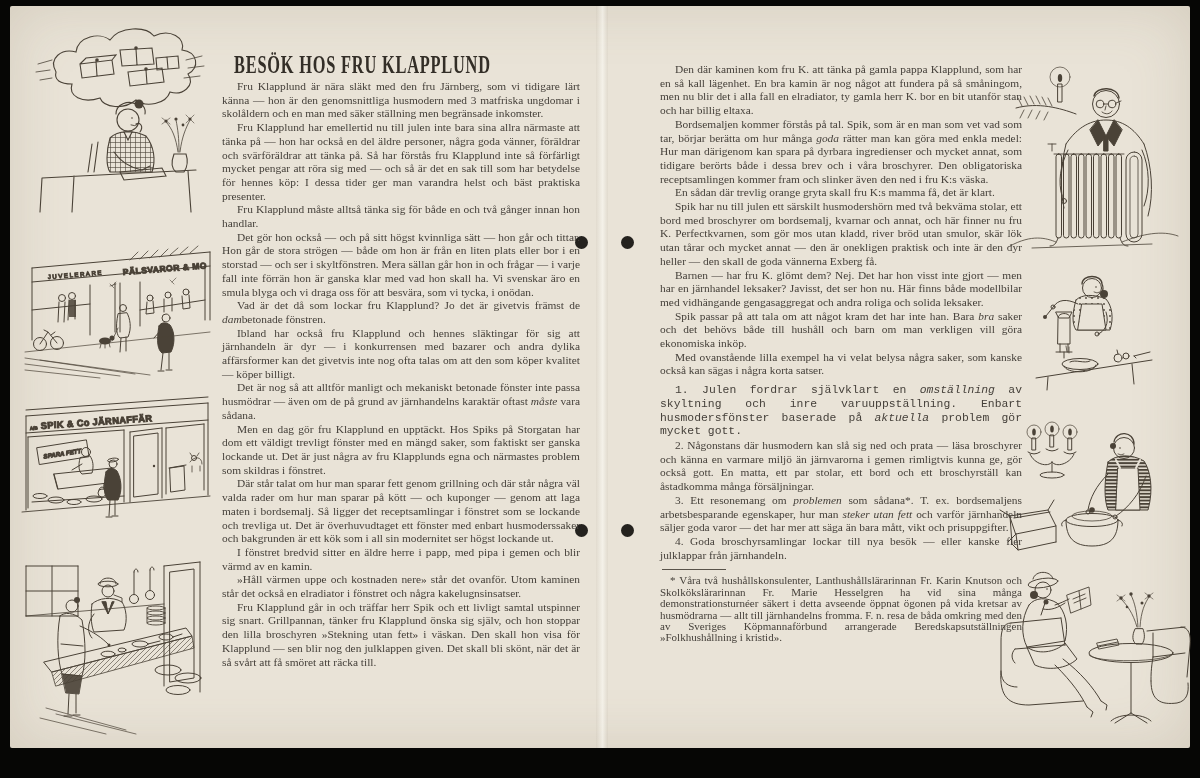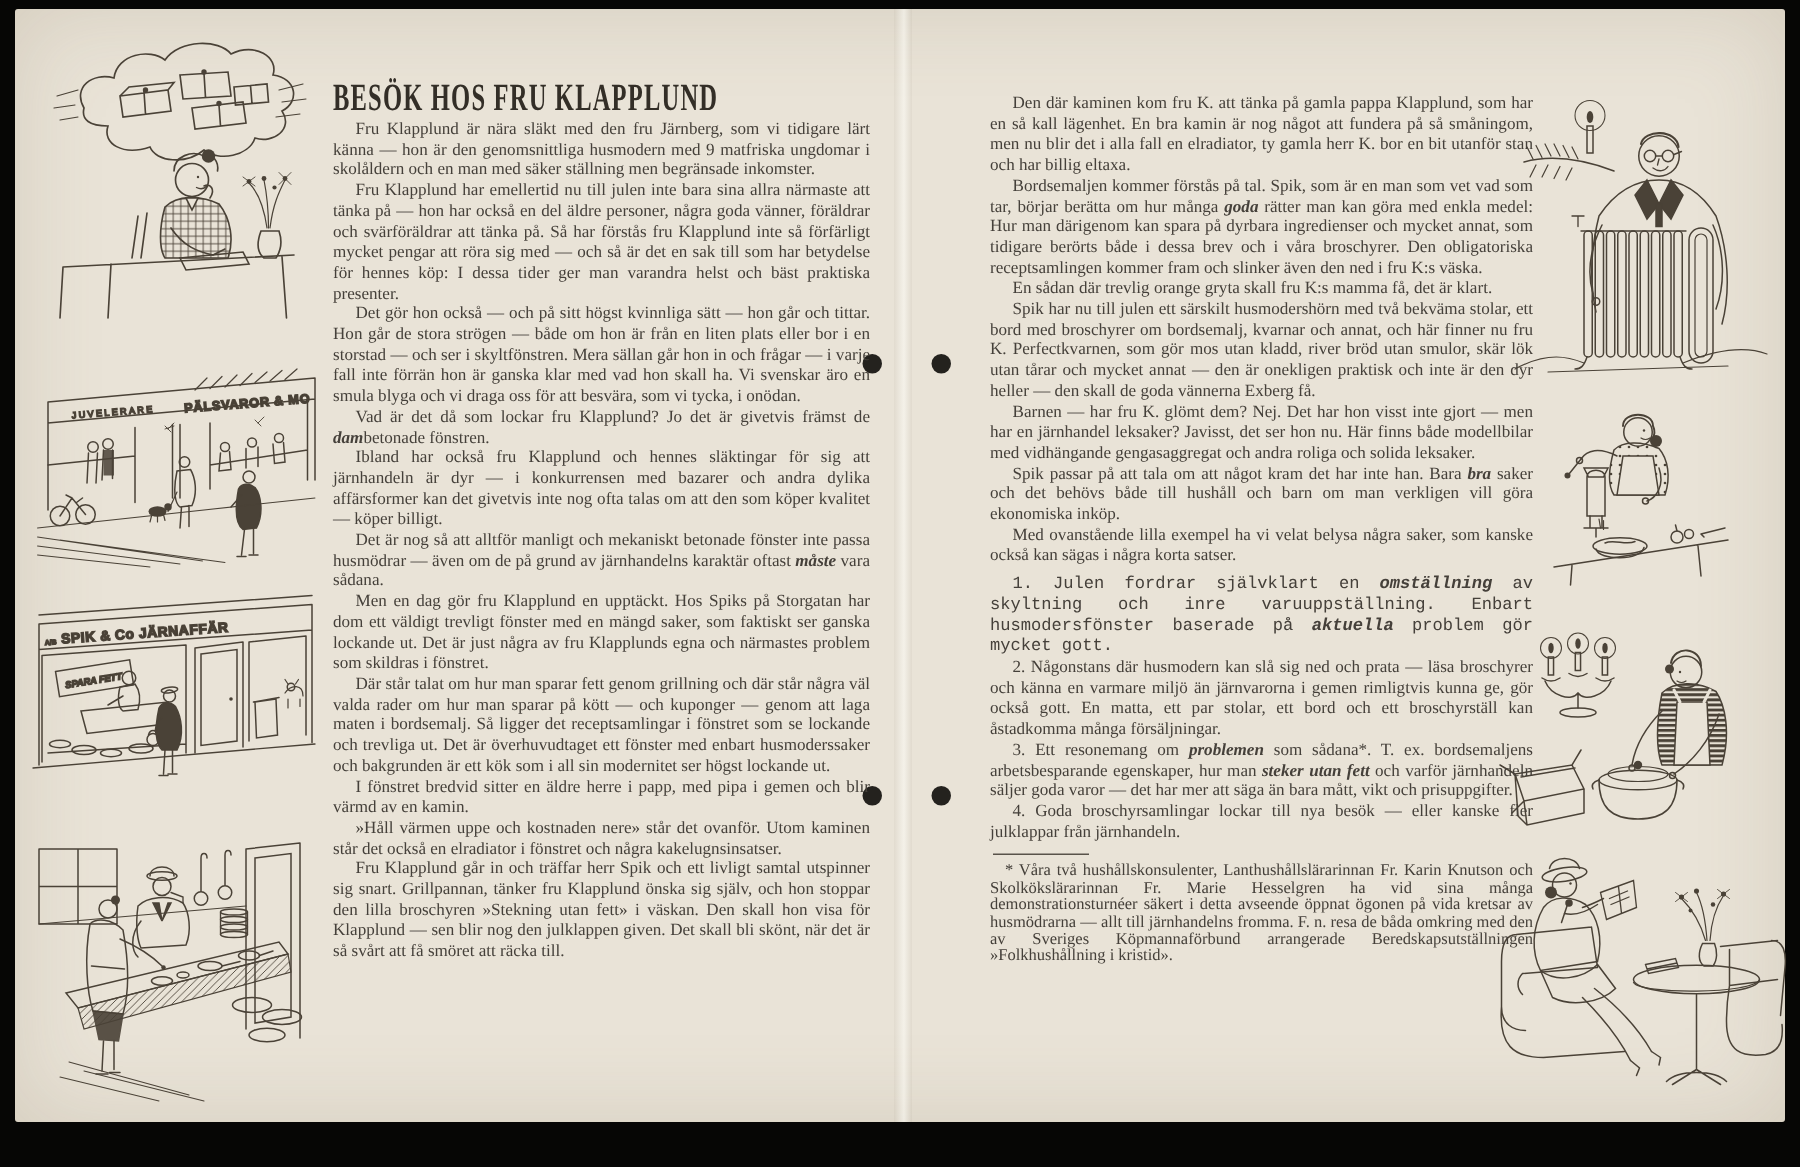--- a/index.html
+++ b/index.html
@@ -19,33 +19,33 @@
     pointer-events:none;
   }
   .hole{position:absolute;width:13px;height:13px;border-radius:50%;background:#24221e;}
   .h1{left:565px;top:230px;} .h2{left:611px;top:230px;}
   .h3{left:565px;top:518px;} .h4{left:611px;top:518px;}
 
   .col{position:absolute;color:#45403a;}
   .col-left{left:212px;top:38px;width:358px;}
   .col-right{left:650px;top:57px;width:362px;}
 
-  h1.title{margin:0 0 10px 0;height:26px;}
+  h1.title{margin:0 0 10px 12px;height:26px;}
   .title-inner{
     display:inline-block;white-space:nowrap;
     font-family:"Liberation Serif", serif;font-weight:bold;
     font-size:21px;letter-spacing:1px;color:#332e27;
     transform:scale(0.78,1.22);transform-origin:0 70%;
   }
   .paras p{
     margin:0;text-indent:15px;text-align:justify;
     font-size:11.4px;line-height:13.7px;
   }
   .col-right > .paras > p:nth-child(8){margin-top:6px;font-family:Liberation Mono, monospace;}
-  .paras i{font-style:italic;font-weight:bold;}
+  .paras i{font-style:italic;}
   .footnote-sep{width:64px;border-top:1px solid #59534a;margin:7px 0 5px 2px;}
   .paras.footnote p{font-size:11px;line-height:11.4px;text-indent:10px;}
 
   svg.ill{position:absolute;overflow:visible;}
   svg.ill *{vector-effect:non-scaling-stroke;}
   .ill-thinking{left:18px;top:14px;}
   .ill-street{left:10px;top:234px;}
   .ill-store{left:6px;top:384px;}
   .ill-interior{left:6px;top:552px;}
   .ill-radiator{left:992px;top:52px;}
@@ -342,22 +342,23 @@
         <circle cx="142" cy="52" r="1.3"></circle>
     </g>
     <path d="M132,40 L140,46 M140,40 L132,46 M160,38 L168,44 M168,38 L160,44" stroke-width="0.6"></path>
     <path d="M112,88 L132,84 L134,90 L114,94 Z M113,91 L133,87" stroke-width="0.9"></path>
     <path d="M162,76 L200,72 M196,72 C204,72 206,80 205,90 L202,122 M168,102 L200,98 M168,78 L168,102 M166,126 C166,146 176,150 192,148 C202,146 204,138 203,128 M168,102 C166,114 166,120 166,126"></path>
   </svg>
 
   <div class="col col-left">
     <h1 class="title"><span class="title-inner">BESÖK HOS FRU KLAPPLUND</span></h1>
     <div class="paras">
-        <p>Fru Klapplund är nära släkt med den fru Järnberg, som vi tidigare lärt känna — hon är den genomsnittliga husmodern med 9 matfriska ungdomar i skolåldern och en man med säker ställning men begränsade inkomster.</p>
+        <p>Fru Klapplund är nära släkt med den fru Järnberg, som vi tidigare lärt känna — hon är den genomsnittliga husmodern med 3 matfriska ungdomar i skolåldern och en man med säker ställning men begränsade inkomster.</p>
         <p>Fru Klapplund har emellertid nu till julen inte bara sina allra närmaste att tänka på — hon har också en del äldre personer, några goda vänner, föräldrar och svärföräldrar att tänka på. Så har förstås fru Klapplund inte så förfärligt mycket pengar att röra sig med — och så är det en sak till som har betydelse för hennes köp: I dessa tider ger man varandra helst och bäst praktiska presenter.</p>
+        <p>Fru Klapplund måste alltså tänka sig för både en och två gånger innan hon handlar.</p>
         <p>Det gör hon också — och på sitt högst kvinnliga sätt — hon går och tittar. Hon går de stora strögen — både om hon är från en liten plats eller bor i en storstad — och ser i skyltfönstren. Mera sällan går hon in och frågar — i varje fall inte förrän hon är ganska klar med vad hon skall ha. Vi svenskar äro en smula blyga och vi draga oss för att besvära, som vi tycka, i onödan.</p>
         <p>Vad är det då som lockar fru Klapplund? Jo det är givetvis främst de <i>dam</i>betonade fönstren.</p>
         <p>Ibland har också fru Klapplund och hennes släktingar för sig att järnhandeln är dyr — i konkurrensen med bazarer och andra dylika affärsformer kan det givetvis inte nog ofta talas om att den som köper kvalitet — köper billigt.</p>
         <p>Det är nog så att alltför manligt och mekaniskt betonade fönster inte passa husmödrar — även om de på grund av järnhandelns karaktär oftast <i>måste</i> vara sådana.</p>
         <p>Men en dag gör fru Klapplund en upptäckt. Hos Spiks på Storgatan har dom ett väldigt trevligt fönster med en mängd saker, som faktiskt ser ganska lockande ut. Det är just några av fru Klapplunds egna och närmastes problem som skildras i fönstret.</p>
         <p>Där står talat om hur man sparar fett genom grillning och där står några väl valda rader om hur man sparar på kött — och kuponger — genom att laga maten i bordsemalj. Så ligger det receptsamlingar i fönstret som se lockande och trevliga ut. Det är överhuvudtaget ett fönster med enbart husmoderssaker och bakgrunden är ett kök som i all sin modernitet ser högst lockande ut.</p>
         <p>I fönstret bredvid sitter en äldre herre i papp, med pipa i gemen och blir värmd av en kamin.</p>
         <p>»Håll värmen uppe och kostnaden nere» står det ovanför. Utom kaminen står det också en elradiator i fönstret och några kakelugnsinsatser.</p>
         <p>Fru Klapplund går in och träffar herr Spik och ett livligt samtal utspinner sig snart. Grillpannan, tänker fru Klapplund önska sig själv, och hon stoppar den lilla broschyren »Stekning utan fett» i väskan. Den skall hon visa för Klapplund — sen blir nog den julklappen given. Det skall bli skönt, när det är så svårt att få smöret att räcka till.</p>
       </div>

